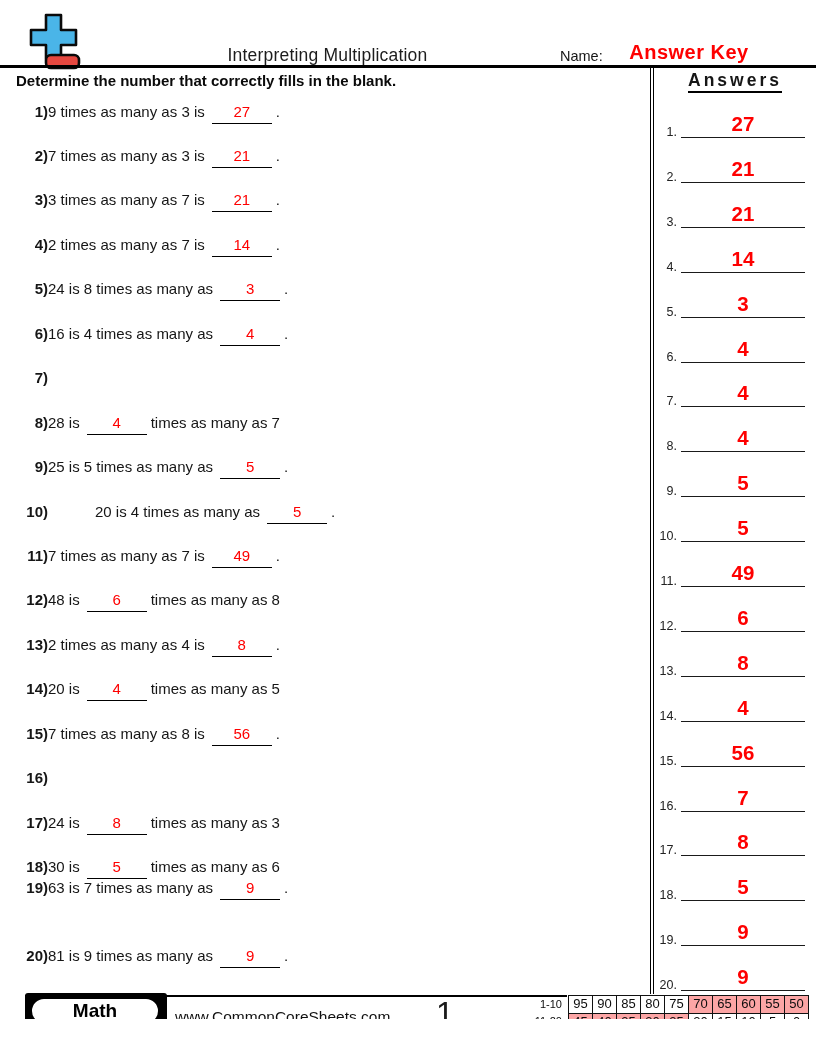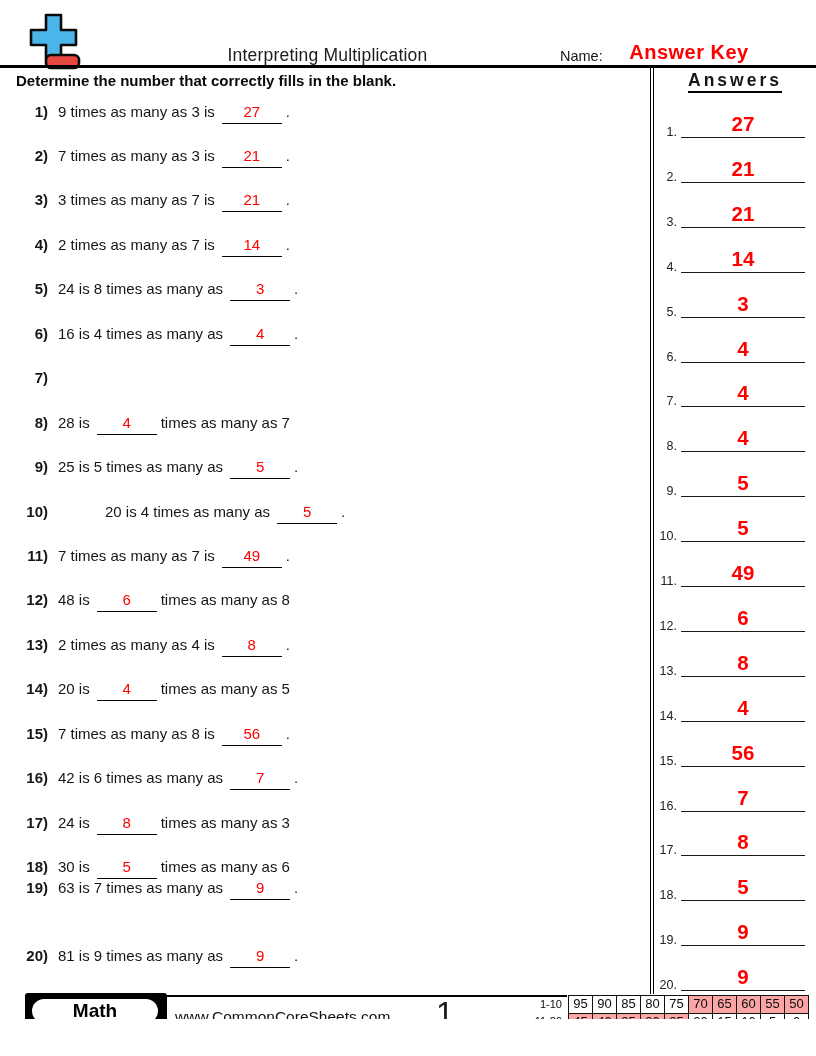--- a/index.html
+++ b/index.html
@@ -14,21 +14,21 @@
     font-size:17.5px;color:#1c1c1c;letter-spacing:.2px;}
   .name-label{position:absolute;left:560px;top:48px;font-size:14.5px;}
   .name-value{position:absolute;left:624px;top:41px;width:130px;text-align:center;
     font-size:20px;font-weight:bold;color:#fe0000;letter-spacing:.5px;}
   .header-rule{position:absolute;left:0;top:65px;width:816px;height:3px;background:#000;}
   .instruction{position:absolute;left:16px;top:72px;font-size:15px;font-weight:bold;color:#0a0a0a;}
   
   .q-row{position:absolute;left:0;width:640px;height:22px;display:flex;align-items:baseline;
     font-size:15px;line-height:20px;white-space:nowrap;}
   .q-num{display:inline-block;width:48px;text-align:right;font-weight:bold;flex:0 0 48px;}
-  .q-text{margin-left:10px;}
+  .q-text{}
   .q-blank{display:inline-block;min-width:56px;text-align:center;
     border-bottom:1.6px solid #000;margin:0 4px 0 7px;padding:0 2px 1px 2px;}
   .q-ans{color:#fe0000;}
   
   .vdivider{position:absolute;left:650px;top:67px;height:927px;width:2px;
     border-left:1.7px solid #000;border-right:1.7px solid #000;}
   .answers-title{position:absolute;left:660px;top:70px;width:150px;text-align:center;
     font-size:17.5px;font-weight:bold;letter-spacing:3px;}
   .answers-title .ul{border-bottom:2.4px solid #000;padding-bottom:1px;}
   .a-row{position:absolute;left:655px;width:152px;height:28px;}
@@ -152,22 +152,20 @@
     </div>
 
     <div class="q-row" style="top: 723.8px;">
       <span class="q-num">15)</span>
       <span class="q-text"><span class="q-pre">7 times as many as 8 is</span><span class="q-blank"><span class="q-ans">56</span></span><span class="q-post">.</span>
       </span>
     </div>
 
     <div class="q-row" style="top: 768.25px;">
       <span class="q-num">16)</span>
-      <span class="q-text"><span class="q-pre">42 is 6 times as many as</span><span class="q-blank"><span class="q-ans">7</span></span><span class="q-post">.</span>
-      </span>
     </div>
 
     <div class="q-row" style="top: 812.7px;">
       <span class="q-num">17)</span>
       <span class="q-text"><span class="q-pre">24 is</span><span class="q-blank"><span class="q-ans">8</span></span><span class="q-post">times as many as 3</span>
       </span>
     </div>
 
     <div class="q-row" style="top: 857.15px;">
       <span class="q-num">18)</span>

